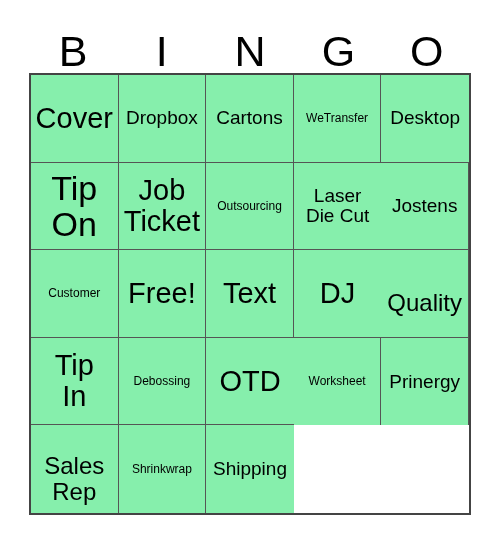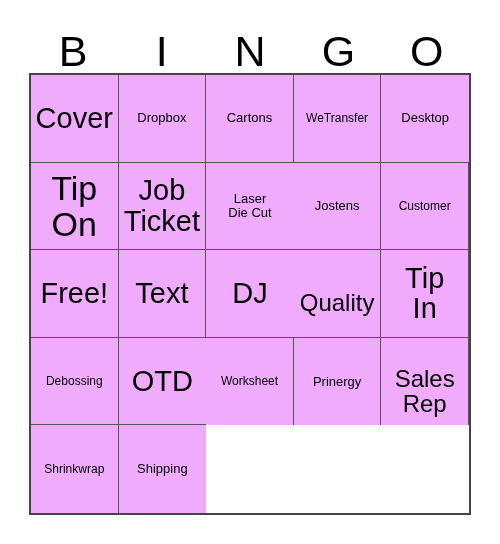--- a/index.html
+++ b/index.html
@@ -60,37 +60,37 @@
   }
   .cell {
     box-sizing: border-box;
     border-right: 1px solid #555555;
     border-bottom: 1px solid #555555;
     display: flex;
     align-items: center;
     justify-content: center;
     text-align: center;
     padding: 2px 3px;
-    background: #f0abfc;
+    background: #86efac;
     overflow: hidden;
     color: #000000;
   }
   .cell.col-last { border-right: none; }
   .cell.row-last { border-bottom: none; }
 
   .cell-text {
     display: block;
     width: 100%;
     line-height: 1.06;
     white-space: pre-line;
   }
 
   
   .fs-xs  { font-size: 12px; }
-  .fs-sm  { font-size: 13px; }
+  .fs-sm  { font-size: 19px; }
   .fs-md  { font-size: 24px; margin-top: 19px; }
   .fs-lg  { font-size: 29px; }
   .fs-xl  { font-size: 34px; }
 </style>
 </head>
 <body>
 
 <div id="card">
 
   <div id="header">
@@ -117,20 +117,23 @@
       <div class="cell col-last">
         <span class="cell-text fs-sm">Desktop</span>
       </div>
       <div class="cell">
         <span class="cell-text fs-xl">Tip
 On</span>
       </div>
       <div class="cell">
         <span class="cell-text fs-lg">Job
 Ticket</span>
+      </div>
+      <div class="cell">
+        <span class="cell-text fs-xs">Outsourcing</span>
       </div>
       <div class="cell col-last">
         <span class="cell-text fs-sm">Laser
 Die Cut</span>
       </div>
       <div class="cell">
         <span class="cell-text fs-sm">Jostens</span>
       </div>
       <div class="cell">
         <span class="cell-text fs-xs">Customer</span>

